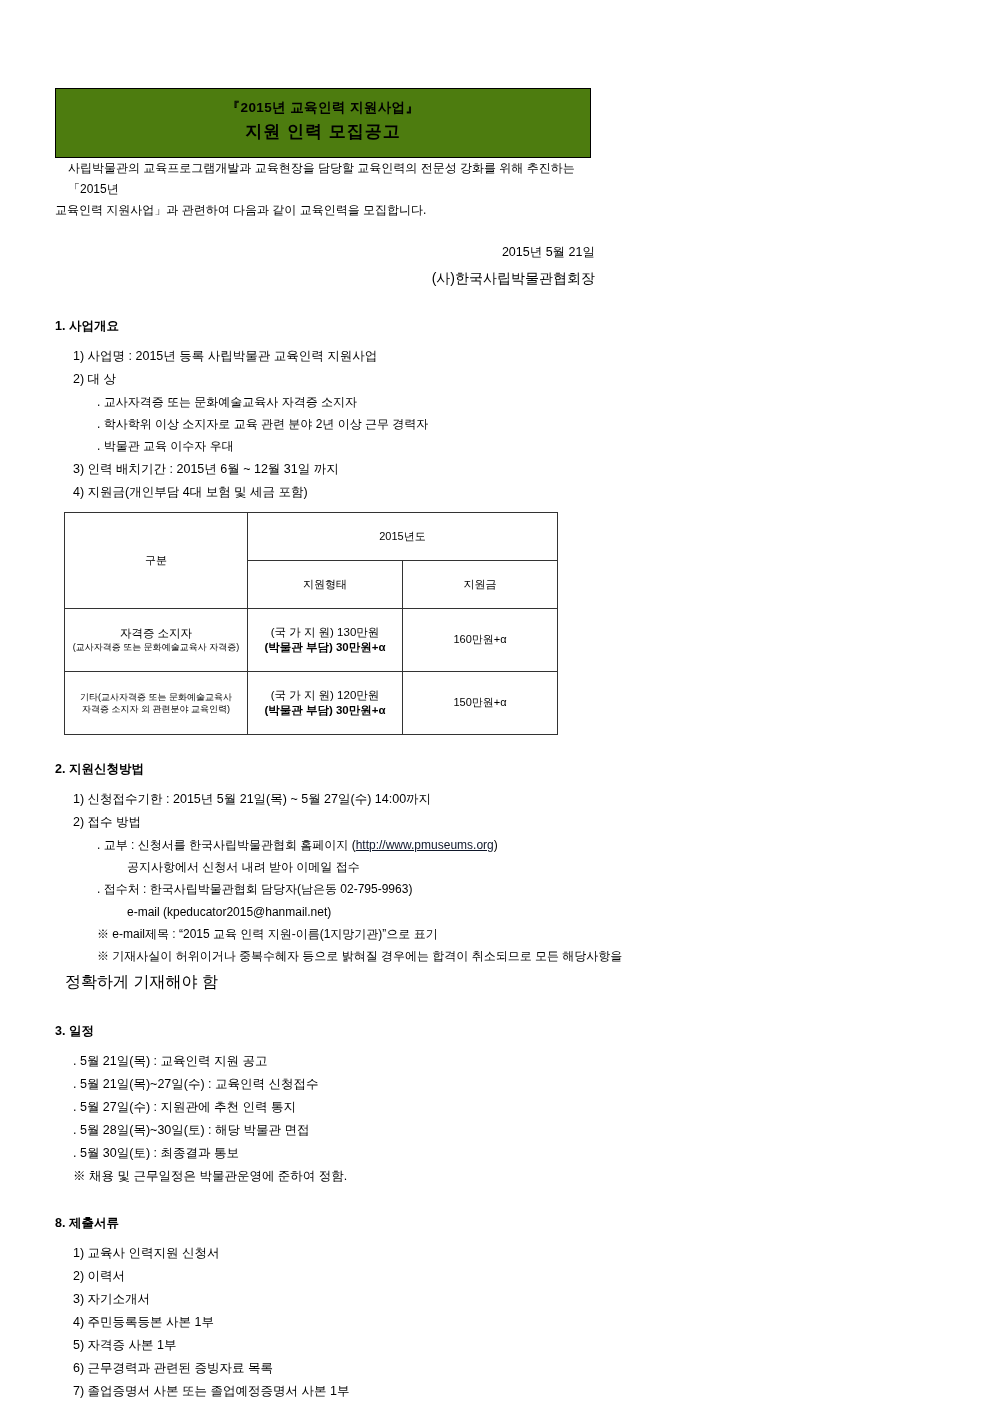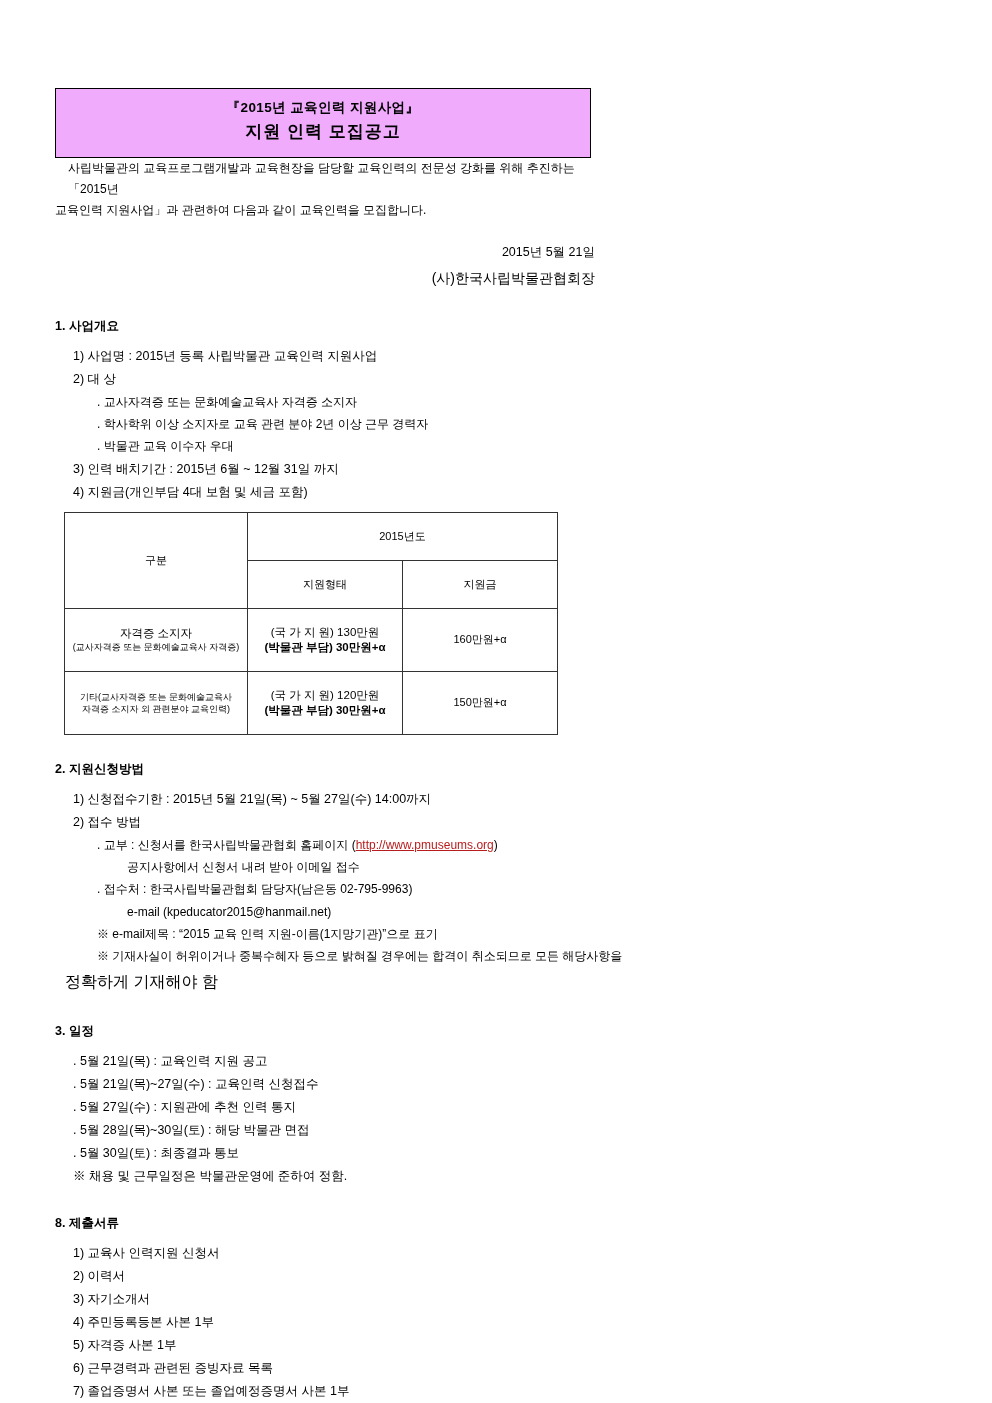--- a/index.html
+++ b/index.html
@@ -18,21 +18,21 @@
     position: relative;
     width: 992px;
     height: 1403px;
     box-sizing: border-box;
     padding: 0 55px;
   }
   
   .title-box {
     margin-top: 88px;
     border: 1px solid #000;
-    background: #f0abfc;
+    background: #4d7c0f;
     text-align: center;
     padding: 9px 0 12px 0;
     width: 534px;
     margin-left: 0;
   }
   .title-line1 {
     font-size: 13.5px;
     font-weight: bold;
     letter-spacing: 0.4px;
     line-height: 1.5;
@@ -91,21 +91,21 @@
     font-size: 12px;
     line-height: 1.85;
     padding-left: 42px;
   }
   .note-cont {
     font-size: 16px;
     line-height: 1.85;
     padding-left: 10px;
   }
   a.link {
-    color: #b91c1c;
+    color: #0f172a;
   }
   
   table.tbl {
     border-collapse: collapse;
     margin-top: 8px;
     margin-left: 9px;
   }
   table.tbl td, table.tbl th {
     border: 1px solid #333;
     text-align: center;

